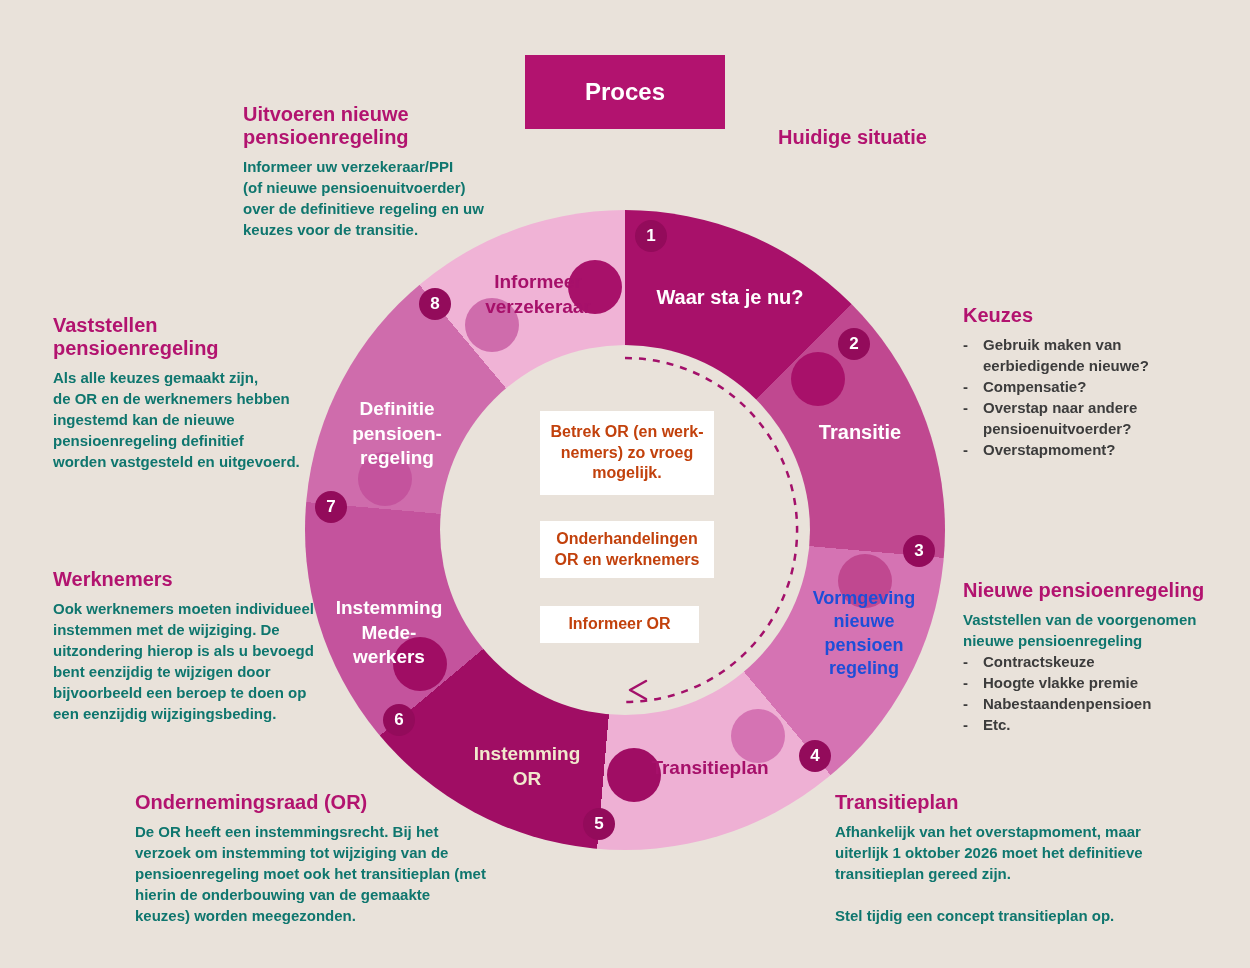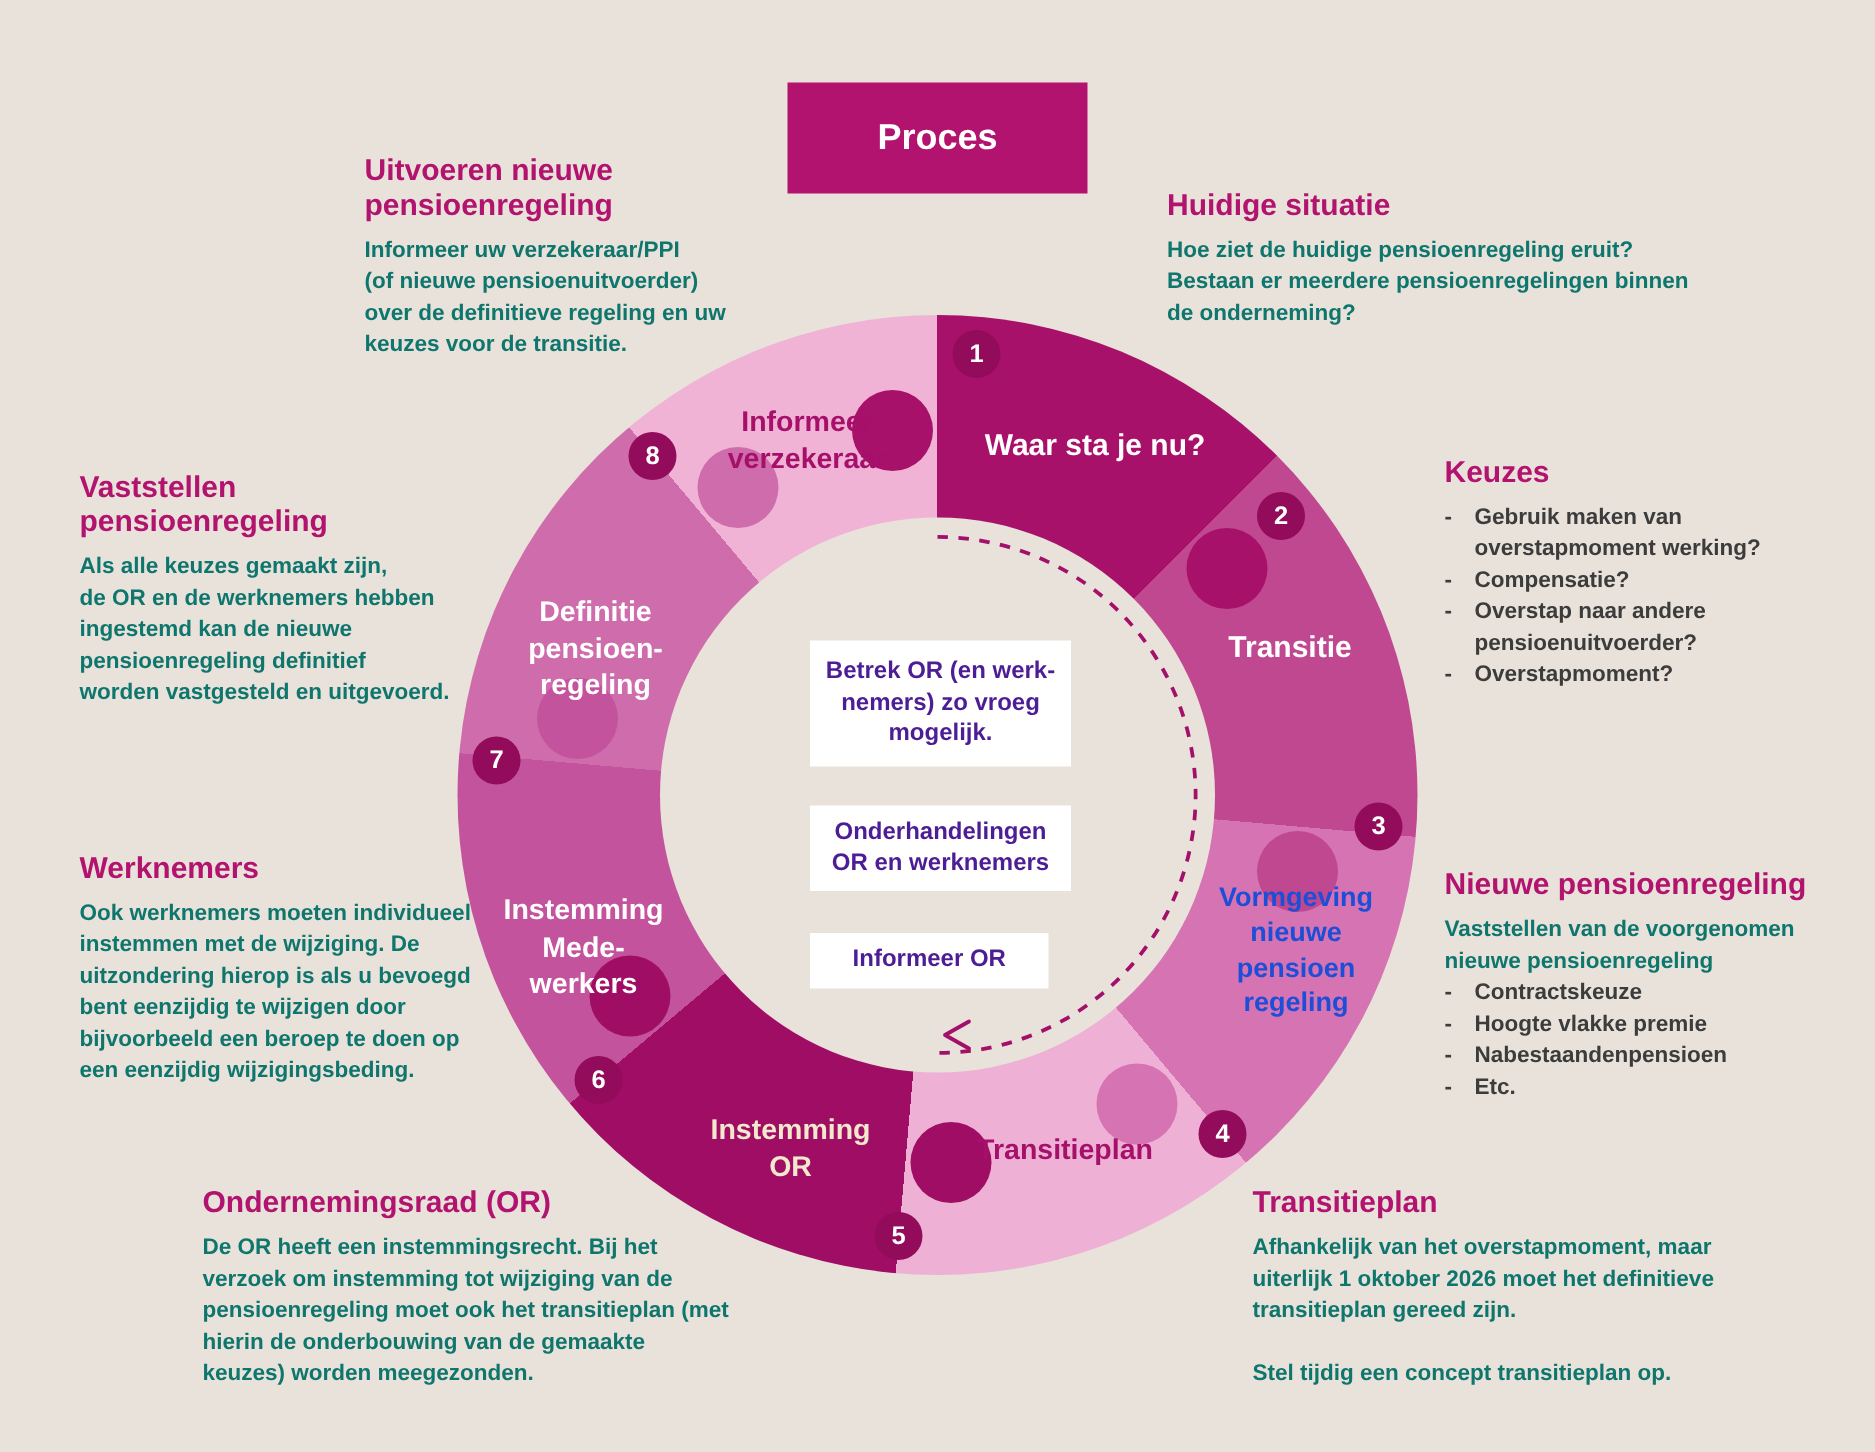--- a/index.html
+++ b/index.html
@@ -36,25 +36,24 @@
     background:#930b5b; color:#ffffff; font-size:17px; font-weight:bold;
     display:flex; align-items:center; justify-content:center;
     transform:translate(-50%,-50%);
   }
   .seg-label {
     position:absolute; transform:translate(-50%,-50%);
     text-align:center; font-weight:bold; font-size:19px; line-height:1.3;
     white-space:pre-line;
   }
   .note {
-    position:absolute; background:#ffffff; color:#4c1d95;
+    position:absolute; background:#ffffff; color:#c2410c;
     font-weight:bold; font-size:16px; line-height:1.3; text-align:center;
     display:flex; align-items:center; justify-content:center;
     white-space:pre-line;
-    margin-top:16px;
   }
   .ann { position:absolute; }
   .ann-h {
     font-weight:bold; font-size:20px; color:#b2136f; line-height:1.15;
     white-space:pre-line;
   }
   .ann-b {
     font-weight:bold; font-size:15px; color:#0f766e; line-height:1.4;
     white-space:pre-line; margin-top:7px;
   }
@@ -127,32 +126,29 @@
     <div class="ann-h">Uitvoeren nieuwe
 pensioenregeling</div>
     <div class="ann-b">Informeer uw verzekeraar/PPI
 (of nieuwe pensioenuitvoerder)
 over de definitieve regeling en uw
 keuzes voor de transitie.</div>
   </div>
 
   <div class="ann" style="left:778px;top:126px;width:390px">
     <div class="ann-h">Huidige situatie</div>
-    <div class="ann-b">Hoe ziet de huidige pensioenregeling eruit?
-Bestaan er meerdere pensioenregelingen binnen
-de onderneming?</div>
   </div>
 
   <div class="ann" style="left:963px;top:304px;width:250px">
     <div class="ann-h">Keuzes</div>
     <div class="ann-list">
       <div class="ann-li">
           <span class="dash">-</span>
           <span class="txt">Gebruik maken van
-overstapmoment werking?</span>
+eerbiedigende nieuwe?</span>
         </div>
       <div class="ann-li">
           <span class="dash">-</span>
           <span class="txt">Compensatie?</span>
         </div>
       <div class="ann-li">
           <span class="dash">-</span>
           <span class="txt">Overstap naar andere
 pensioenuitvoerder?</span>
         </div>

